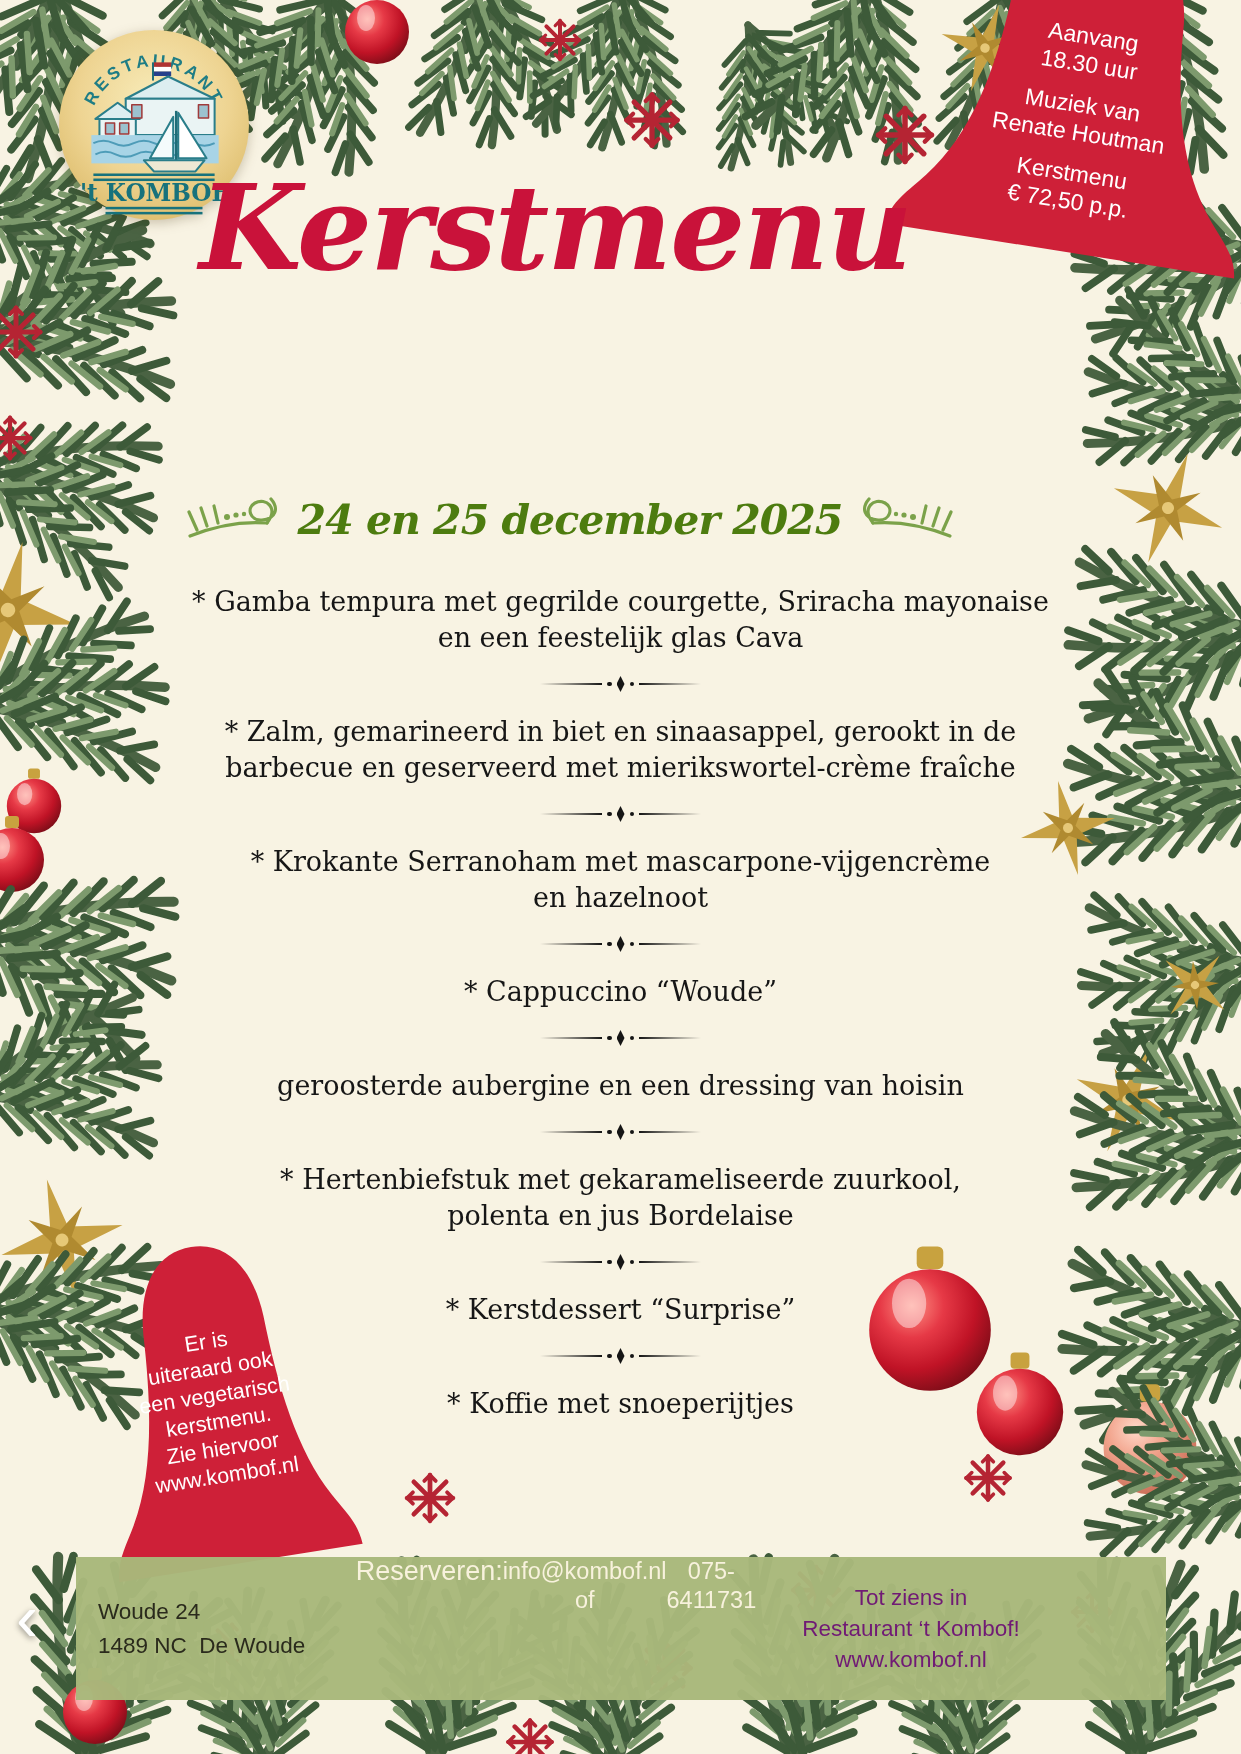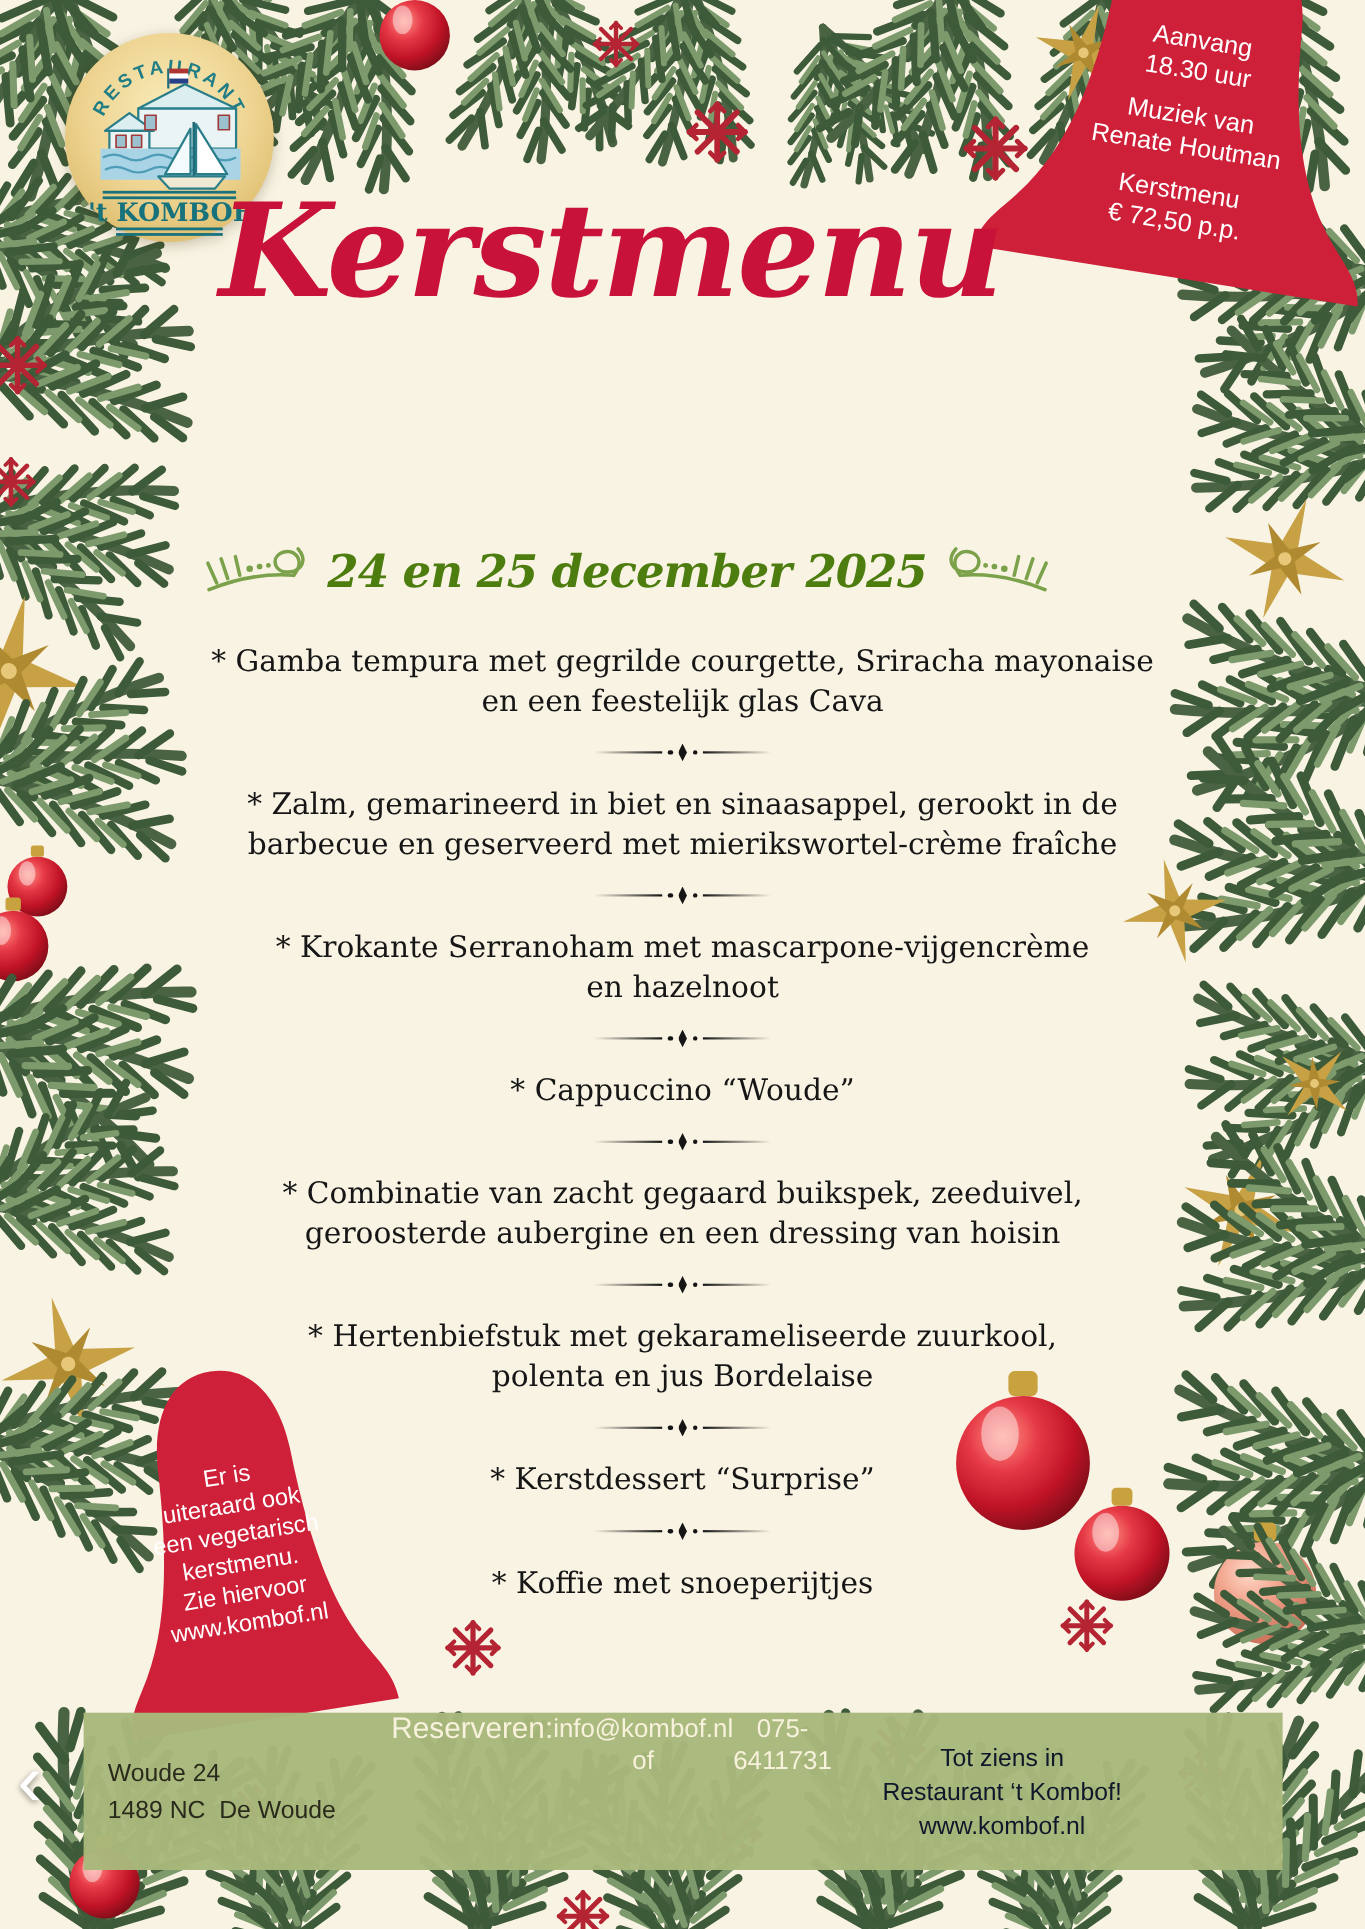--- a/index.html
+++ b/index.html
@@ -45,21 +45,21 @@
 
   
   .footer-bar{position:absolute;left:76px;right:75px;top:1557px;height:143px;
               background:rgba(168,184,123,0.97);}
   .f-left{position:absolute;left:22px;top:0;height:100%;display:flex;flex-direction:column;
           justify-content:center;color:#2a2a1c;font-size:22.5px;line-height:34px;white-space:pre-wrap;}
   .f-center{position:absolute;left:355px;width:250px;top:0;height:100%;display:flex;flex-direction:row;
           justify-content:center;text-align:center;color:#f8f2dd;font-size:23.5px;line-height:29px;}
   .f-center .reserve-heading{font-size:27px;margin-bottom:3px;}
   .f-right{position:absolute;left:690px;width:290px;top:0;height:100%;display:flex;flex-direction:column;
-          justify-content:center;text-align:center;color:#0f172a;font-size:22.5px;line-height:31px;}
+          justify-content:center;text-align:center;color:#701a75;font-size:22.5px;line-height:31px;}
 
   .unsubscribe{position:absolute;top:1708px;left:0;width:100%;text-align:center;color:#ffffff;
           font-size:17.5px;text-shadow:0 1px 4px rgba(0,0,0,.6),0 0 10px rgba(0,0,0,.35);}
   .unsubscribe .link{color:#3a55e8;font-weight:bold;text-decoration:underline;cursor:pointer;}
 
   .nav-arrow{position:absolute;left:16px;top:1585px;font-size:66px;line-height:1;color:#fff;
           text-shadow:0 2px 6px rgba(0,0,0,.45);cursor:pointer;user-select:none;}
 </style>
 </head>
 <body>
@@ -303,21 +303,20 @@
       <div>* Cappuccino “Woude”</div>
     </div>
     <div class="divider">
       <span class="d-line left"></span>
         <span class="d-dot"></span>
         <span class="d-diamond"></span>
         <span class="d-dot"></span>
         <span class="d-line right"></span>
     </div>
     <div class="menu-item">
-      <div>* Combinatie van zacht gegaard buikspek, zeeduivel,</div>
       <div>geroosterde aubergine en een dressing van hoisin</div>
     </div>
     <div class="divider">
       <span class="d-line left"></span>
         <span class="d-dot"></span>
         <span class="d-diamond"></span>
         <span class="d-dot"></span>
         <span class="d-line right"></span>
     </div>
     <div class="menu-item">

